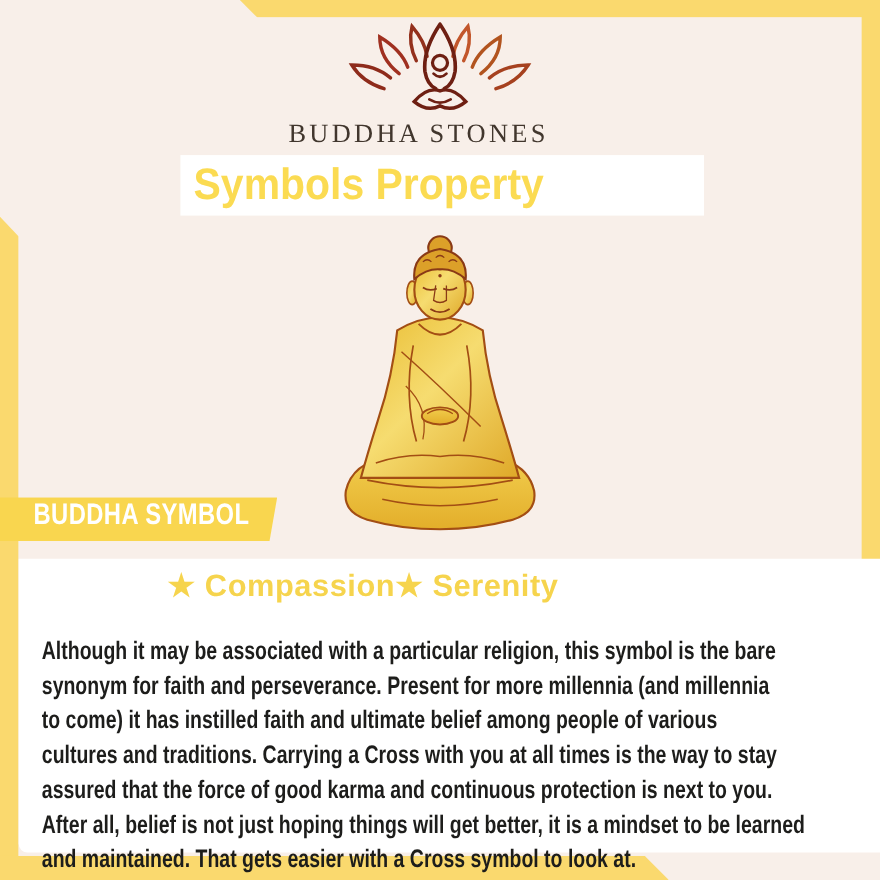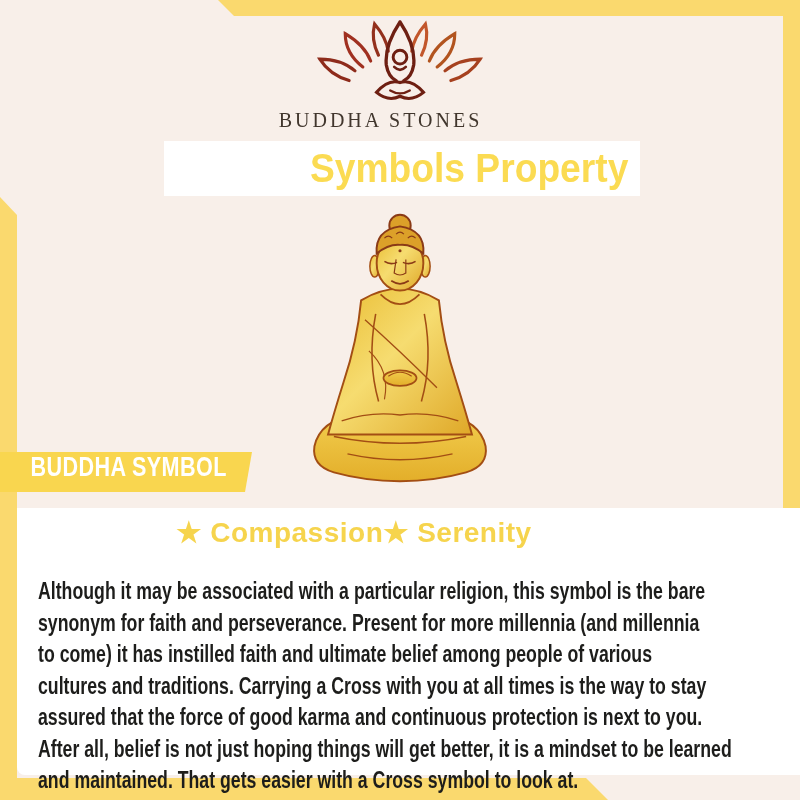--- a/index.html
+++ b/index.html
@@ -13,45 +13,45 @@
   .frame-right{left:783px;top:0;width:17px;height:592px;
     clip-path:polygon(0 0,100% 0,100% 574px,50% 100%,0 574px);}
   .frame-left{left:0;top:197px;width:17px;height:603px;
     clip-path:polygon(0 0,100% 18px,100% 100%,0 100%);}
   .frame-bottom{left:0;top:778px;width:608px;height:22px;
     clip-path:polygon(0 0,586px 0,100% 100%,0 100%);}
 
   
   .logo-wrap{position:absolute;left:312px;top:20px;width:176px;height:88px;}
   .brand-name{position:absolute;left:0;top:109px;width:761px;text-align:center;
-    font-family:"Liberation Serif",serif;font-size:20px;font-weight:400;
+    font-family:"Liberation Serif",serif;font-size:24px;font-weight:400;
     color:#41362D;letter-spacing:3px;}
 
   
   .header-bar{position:absolute;left:164px;top:141px;width:476px;height:55px;
-    background:#FFFFFF;display:flex;align-items:center;justify-content:flex-end;}
+    background:#FFFFFF;display:flex;align-items:center;justify-content:flex-start;}
   .header-title{font-size:40px;font-weight:700;color:#FBDB52;
     transform:scaleX(.93);white-space:nowrap;letter-spacing:0px;}
 
   
   .buddha-wrap{position:absolute;left:283px;top:205px;width:234px;height:282px;}
 
   
   .ribbon{position:absolute;left:0;top:452px;width:252px;height:40px;
     background:#F9D64F;clip-path:polygon(0 0,100% 0,calc(100% - 7px) 100%,0 100%);
     display:flex;align-items:flex-start;}
   .ribbon-label{color:#FFFFFF;font-size:27px;font-weight:700;padding-left:38px;
     transform:scaleX(.8);transform-origin:left center;white-space:nowrap;
     letter-spacing:.5px;}
 
   
   .white-panel{position:absolute;left:17px;top:508px;width:783px;height:267px;
     background:#FFFFFF;border-bottom-left-radius:8px;}
   .content-title{position:absolute;left:0;top:516px;width:660px;text-align:center;
-    font-size:28px;font-weight:700;color:#F6D44D;letter-spacing:.5px;padding-left:24px;}
+    font-size:28px;font-weight:700;color:#F6D44D;letter-spacing:.5px;}
   .body-text{position:absolute;left:38px;top:556px;width:760px;margin-top:20px;}
   .body-line{white-space:nowrap;font-size:23px;font-weight:700;color:#1D1D1B;
     line-height:31.5px;transform:scaleX(.77);transform-origin:left top;
     letter-spacing:0px;}
 </style>
 </head>
 <body>
 
 <div id="page">
 

